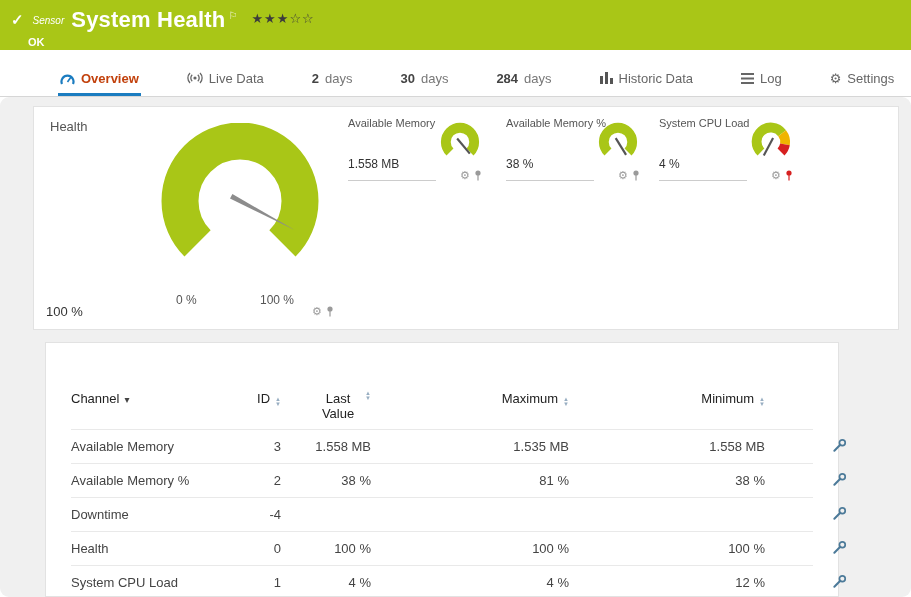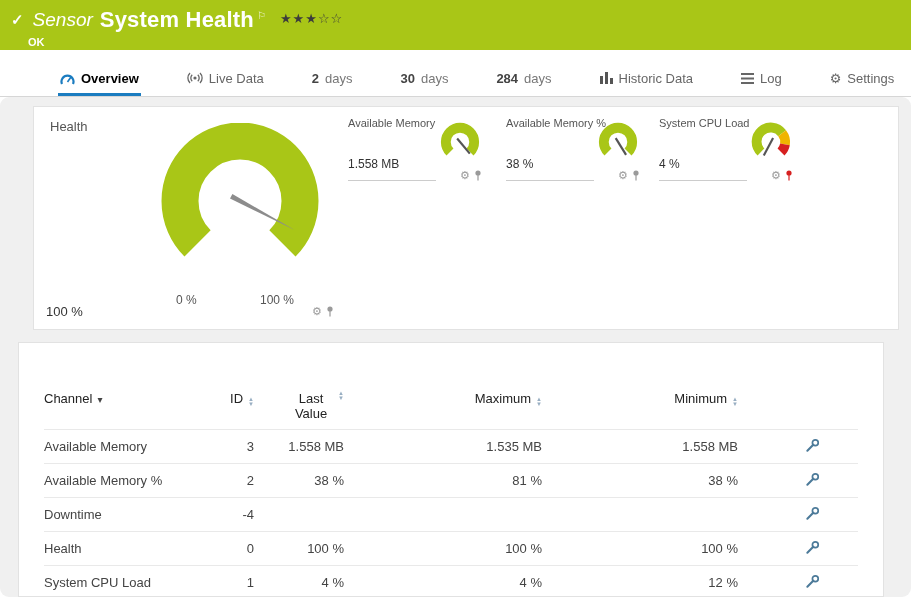--- a/index.html
+++ b/index.html
@@ -4,41 +4,41 @@
 <style>
   html,body{margin:0;padding:0;}
   body{
     width:911px;height:597px;position:relative;overflow:hidden;
     font-family:"Liberation Sans",sans-serif;background:#ffffff;
   }
   
   .topbar{position:absolute;top:0;left:0;width:100%;height:50px;background:#A9C617;color:#fff;box-sizing:border-box;}
   .topbar-row1{display:flex;align-items:center;padding:7px 0 0 11px;}
   .chk{font-size:15px;font-weight:bold;margin-right:9px;}
-  .kind{font-style:italic;font-size:19px;margin-right:7px;}
+  .kind{font-style:italic;font-size:10px;margin-right:7px;}
   .title{font-size:22px;font-weight:bold;letter-spacing:.2px;}
   .flagi{font-size:10px;color:#edf3cf;margin:-10px 0 0 3px;cursor:pointer;}
   .stars{margin:-3px 0 0 14px;font-size:13px;letter-spacing:1px;color:#3c3c3c;cursor:pointer;}
   .status-txt{font-size:11px;font-weight:bold;padding-left:28px;margin-top:3px;}
   
   .tabsbar{position:absolute;top:63px;left:0;width:100%;height:34px;box-sizing:border-box;
     border-bottom:1px solid #d6d6d6;background:#fff;display:flex;align-items:stretch;
     padding-left:58px;gap:44px;}
   .tab{display:flex;align-items:center;gap:6px;font-size:13px;color:#666;white-space:nowrap;
     border-bottom:3px solid transparent;box-sizing:border-box;padding:0 2px;cursor:pointer;}
-  .tab.active{color:#000000;border-bottom-color:#1b7cc0;}
+  .tab.active{color:#c2410c;border-bottom-color:#1b7cc0;}
   .tab.active .lbl{font-weight:bold;}
   .tab .num{font-weight:bold;color:#444;}
   .tab .unit{color:#777;}
   .gearglyph{font-size:13px;color:#666;}
   
   .content{position:absolute;top:97px;left:0;right:0;bottom:0;background:#f0f0f0;border-radius:9px;}
   .card{position:absolute;background:#fff;border:1px solid #e2e2e2;box-sizing:border-box;}
   .card-gauges{left:33px;top:9px;width:866px;height:224px;}
-  .card-table{left:18px;top:245px;width:866px;height:255px;}
+  .card-table{left:45px;top:245px;width:794px;height:255px;}
   
   .h-label{position:absolute;left:16px;top:12px;font-size:13px;color:#555;}
   .big-gauge{position:absolute;left:118px;top:16px;}
   .scale-min{position:absolute;left:142px;top:186px;font-size:12px;color:#555;}
   .scale-max{position:absolute;left:226px;top:186px;font-size:12px;color:#555;}
   .h-value{position:absolute;left:12px;top:197px;font-size:13px;color:#333;}
   .icon-pair{display:flex;align-items:center;gap:4px;color:#9a9a9a;}
   .h-icons{position:absolute;left:278px;top:198px;}
   .gear-sm{font-size:11px;color:#9a9a9a;}
   

